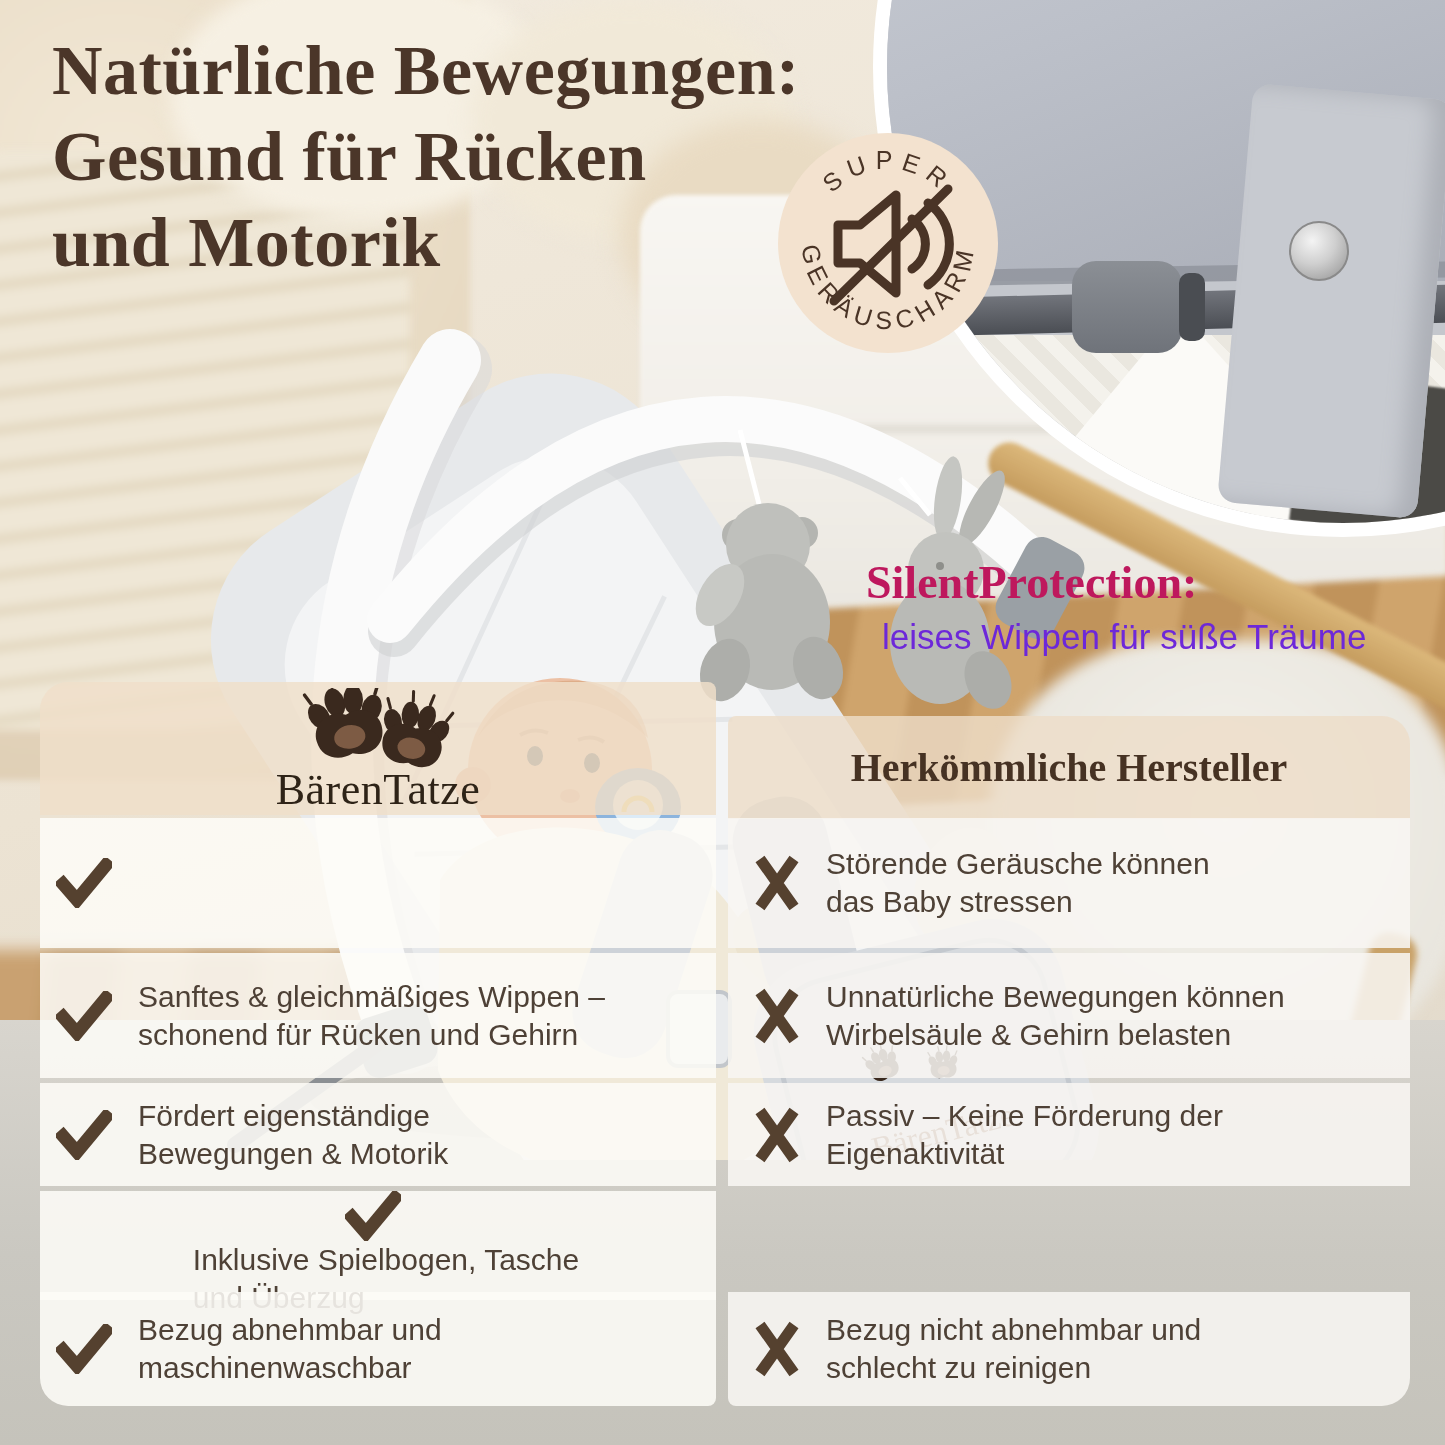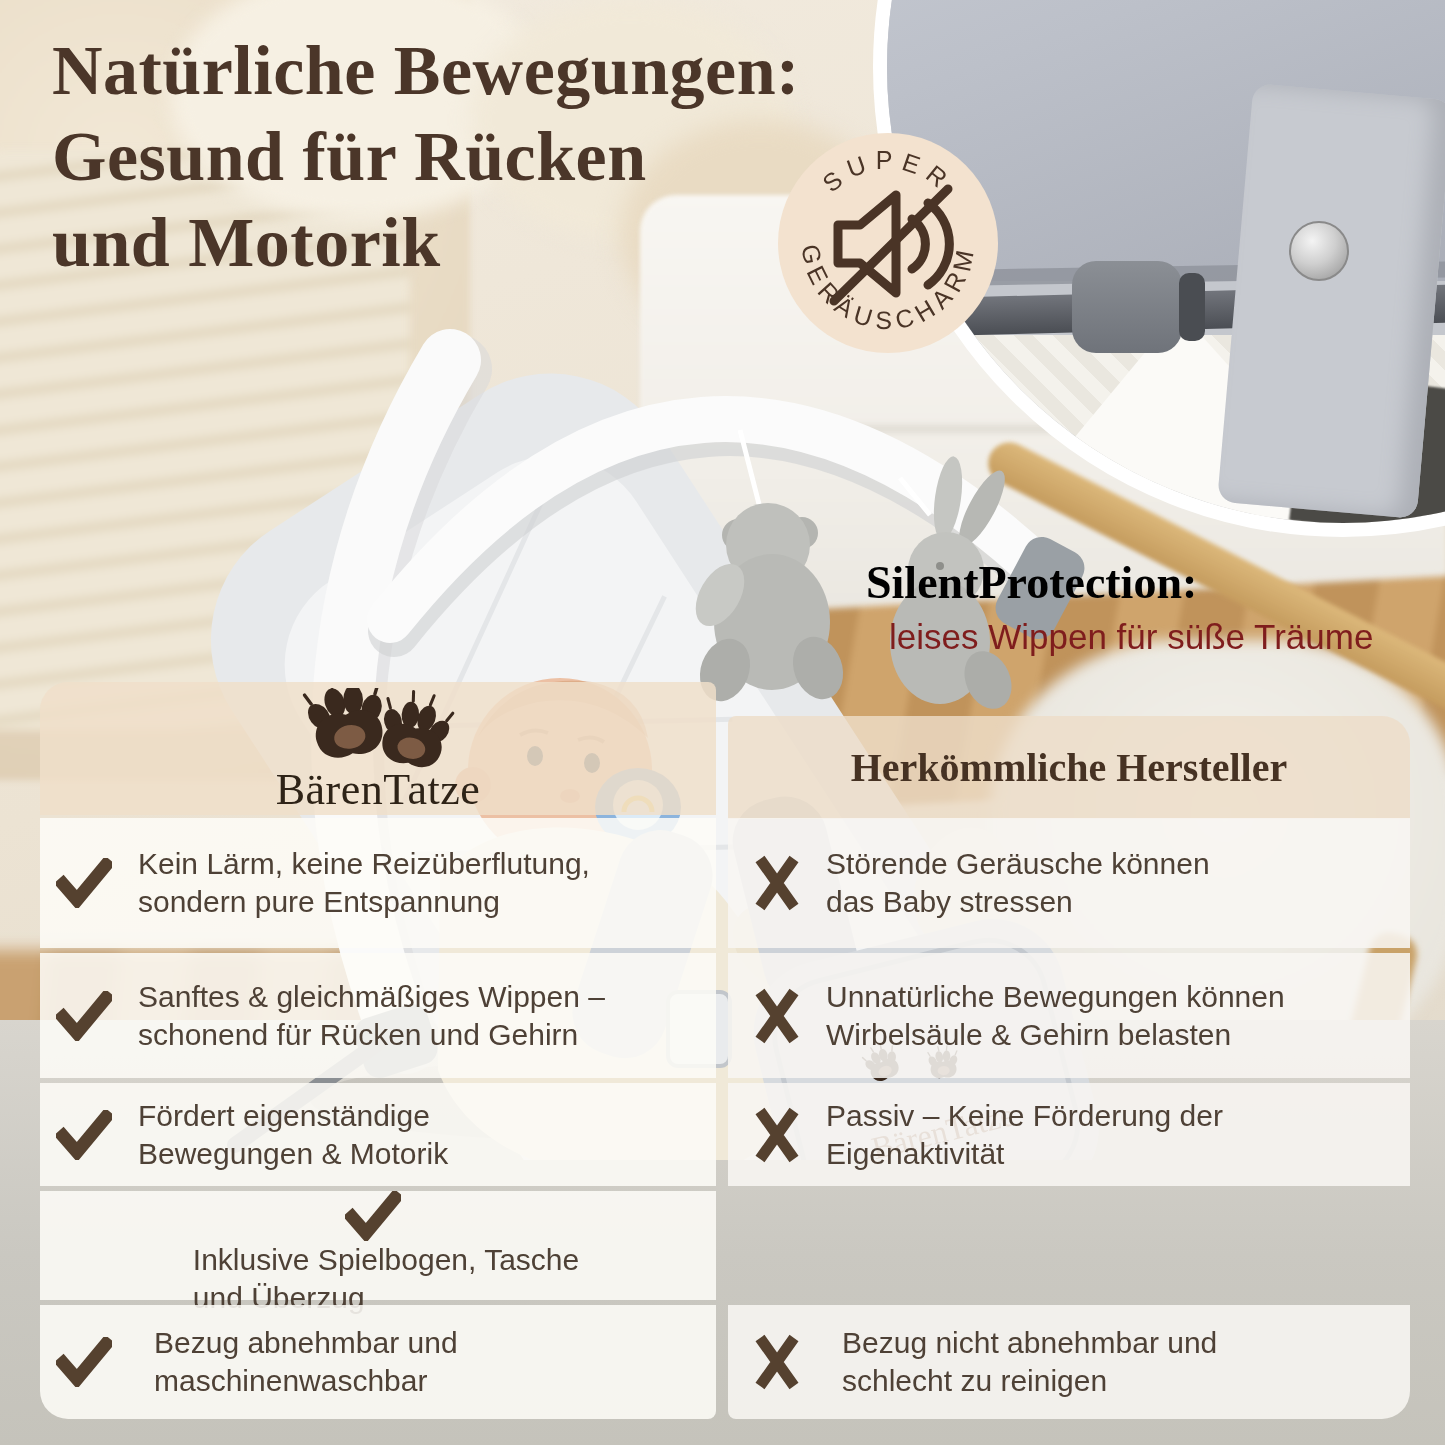--- a/index.html
+++ b/index.html
@@ -67,22 +67,22 @@
   .badge{left:778px;top:133px;width:220px;height:220px;}
 
   
   .title{left:52px;top:28px;width:1000px;
       font-family:"Liberation Serif","DejaVu Serif",serif;font-weight:bold;
       font-size:70px;line-height:1.23;color:#4b3629;letter-spacing:.5px;}
 
   
   .silent{left:866px;top:556px;width:570px;}
   .sp-title{font-family:"Liberation Serif","DejaVu Serif",serif;font-weight:bold;
-      font-size:46px;color:#000000;}
-  .sp-sub{font-size:35px;color:#7f1d1d;margin-top:8px;margin-left:23px;}
+      font-size:46px;color:#be185d;}
+  .sp-sub{font-size:35px;color:#6d28d9;margin-top:8px;margin-left:16px;}
 
   
   .panel{left:40px;top:682px;width:1370px;height:733px;}
   .col{position:absolute;top:0;height:733px;}
   .col-left{left:0;width:676px;}
   .col-right{left:688px;width:682px;}
   .band{position:absolute;left:0;right:0;}
   .hdr-left{top:0;height:133px;background:rgba(240,223,201,.84);border-radius:28px 8px 0 0;
       display:flex;flex-direction:column;align-items:center;justify-content:flex-start;padding-top:6px;}
   .hdr-right{top:34px;height:103px;background:rgba(237,221,200,.82);border-radius:8px 28px 0 0;
@@ -91,21 +91,21 @@
       font-size:40px;color:#463223;}
   .brand-name{font-family:"Liberation Serif","DejaVu Serif",serif;font-size:44px;color:#2e2317;
       line-height:1;margin-top:-4px;letter-spacing:.5px;}
   .row{display:flex;align-items:center;}
   .col-left  .row{background:rgba(253,251,247,.87);padding-left:16px;}
   .col-right .row{background:rgba(248,246,242,.87);padding-left:26px;}
   .r1{top:136px;height:130px;}
   .r2{top:271px;height:125px;}
   .r3{top:401px;height:103px;}
   .r4{top:509px;height:109px;flex-direction:column;}
-  .r5{top:623px;height:114px;gap:16px;}
+  .r5{top:610px;height:114px;}
   .col-left  .r5{border-radius:0 0 8px 28px;}
   .col-right .r5{border-radius:0 0 28px 8px;}
   .mark{flex:0 0 auto;margin-right:26px;}
   .row-text{white-space:pre-line;font-size:30px;line-height:38px;color:#4e4136;}
 </style>
 </head>
 <body>
 
 <div id="stage">
 
@@ -256,22 +256,20 @@
           <use href="#paw" transform="translate(-34,-2) scale(1.12) rotate(-10)"></use>
           <use href="#paw" transform="translate(40,12) scale(1.0) rotate(12)"></use>
         </svg>
         <div class="brand-name">BärenTatze</div>
       </div>
 
       <div class="band row r1">
         <svg class="mark" width="56" height="50" viewBox="0 0 56 50">
           <path d="M7,26 L21,42 L50,7" stroke="#55412f" stroke-width="13" fill="none" stroke-linecap="square"></path>
         </svg>
-        <div class="row-text">Kein Lärm, keine Reizüberflutung,
-sondern pure Entspannung</div>
       </div>
       <div class="band row r2">
         <svg class="mark" width="56" height="50" viewBox="0 0 56 50">
           <path d="M7,26 L21,42 L50,7" stroke="#55412f" stroke-width="13" fill="none" stroke-linecap="square"></path>
         </svg>
         <div class="row-text">Sanftes &amp; gleichmäßiges Wippen –
 schonend für Rücken und Gehirn</div>
       </div>
       <div class="band row r3">
         <svg class="mark" width="56" height="50" viewBox="0 0 56 50">

